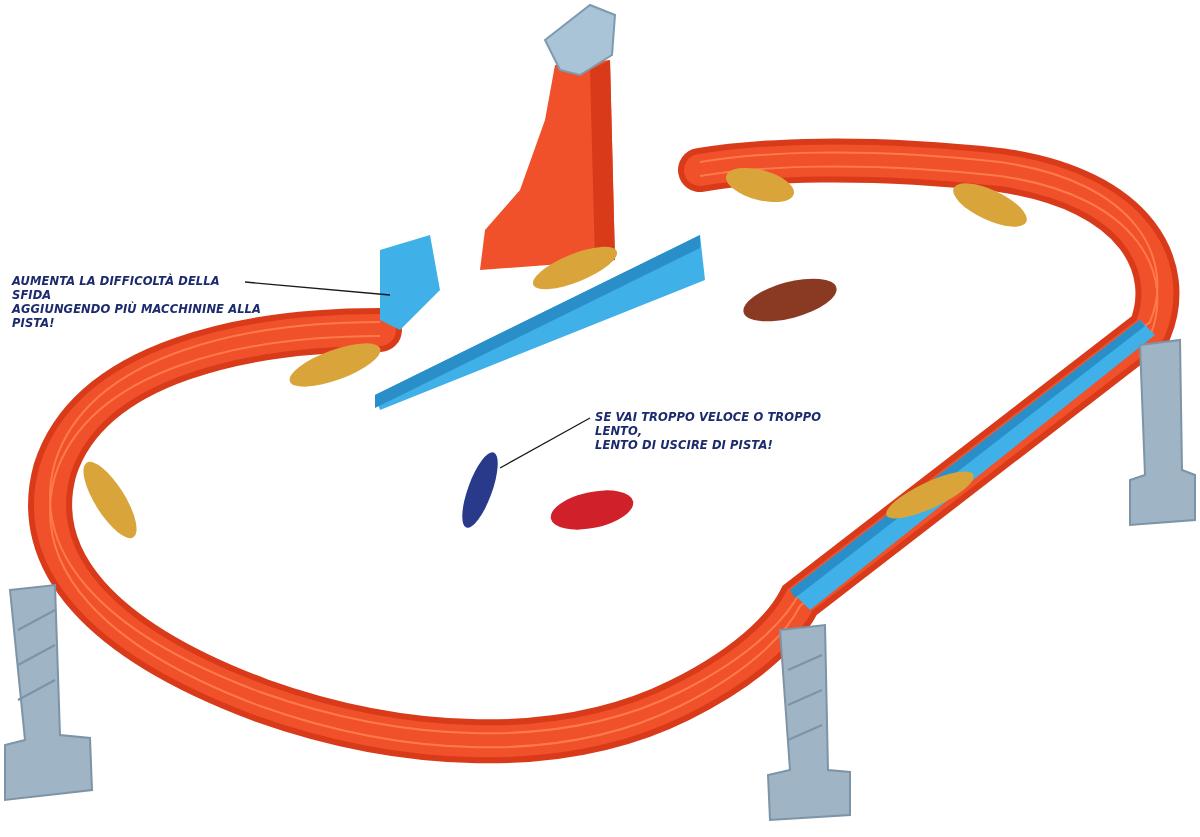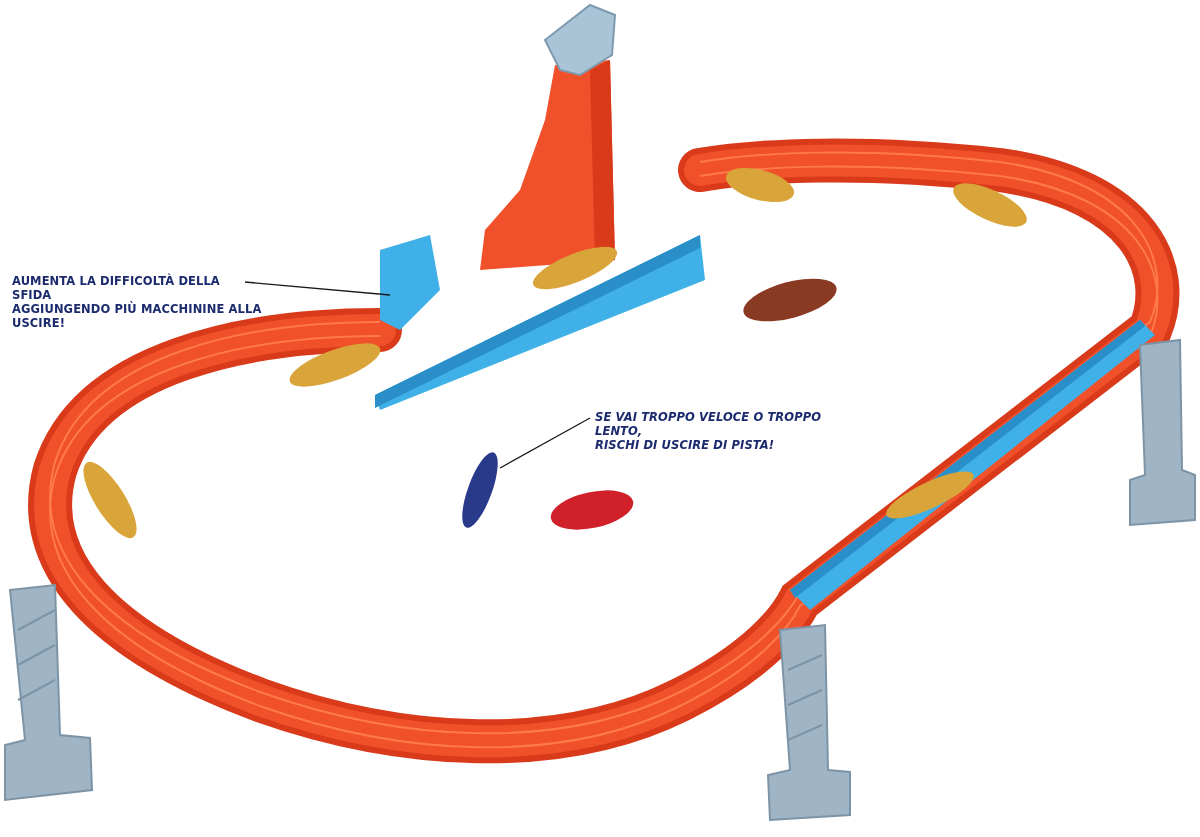--- a/index.html
+++ b/index.html
@@ -1,19 +1,19 @@
 <!DOCTYPE html>
 <html><head>
 <meta charset="utf-8">
 <style>
   html,body{margin:0;padding:0;background:#ffffff;}
   body{width:1200px;height:837px;position:relative;overflow:hidden;font-family:"DejaVu Sans","Liberation Sans",sans-serif;}
   .scene{position:absolute;left:0;top:0;width:1200px;height:837px;}
   .callout{position:absolute;color:#1c2a6e;font-weight:bold;font-size:11.5px;line-height:14px;letter-spacing:0.1px;}
-  .callout-1{left:12px;top:274px;width:250px;}
+  .callout-1{left:12px;top:274px;width:250px;font-style:italic;}
   .callout-2{left:595px;top:410px;width:260px;font-style:italic;}
 </style>
 </head>
 <body>
 
 <svg class="scene" viewBox="0 0 1200 837" xmlns="http://www.w3.org/2000/svg">
 
   <g>
     <polygon points="555,65 610,60 615,260 480,270 485,230 520,190 545,120" fill="#f0502a"></polygon>
     <polygon points="590,70 610,60 615,260 595,262" fill="#d93a1a"></polygon>
@@ -84,19 +84,19 @@
       <ellipse cx="592" cy="510" rx="42" ry="18" fill="#d0202a" transform="rotate(-12 592 510)"></ellipse>
     </g>
 
   <line x1="245" y1="282" x2="390" y2="295" stroke="#1a1a1a" stroke-width="1.3"></line>
   <line x1="590" y1="418" x2="500" y2="468" stroke="#1a1a1a" stroke-width="1.3"></line>
 </svg>
 
 <div class="callout callout-1">
   <div>AUMENTA LA DIFFICOLTÀ DELLA SFIDA</div>
   <div>AGGIUNGENDO PIÙ MACCHININE ALLA</div>
-  <div>USCIRE!</div>
+  <div>PISTA!</div>
 </div>
 
 <div class="callout callout-2">
   <div>SE VAI TROPPO VELOCE O TROPPO LENTO,</div>
-  <div>RISCHI DI USCIRE DI PISTA!</div>
+  <div>LENTO DI USCIRE DI PISTA!</div>
 </div>
 
 </body></html>

